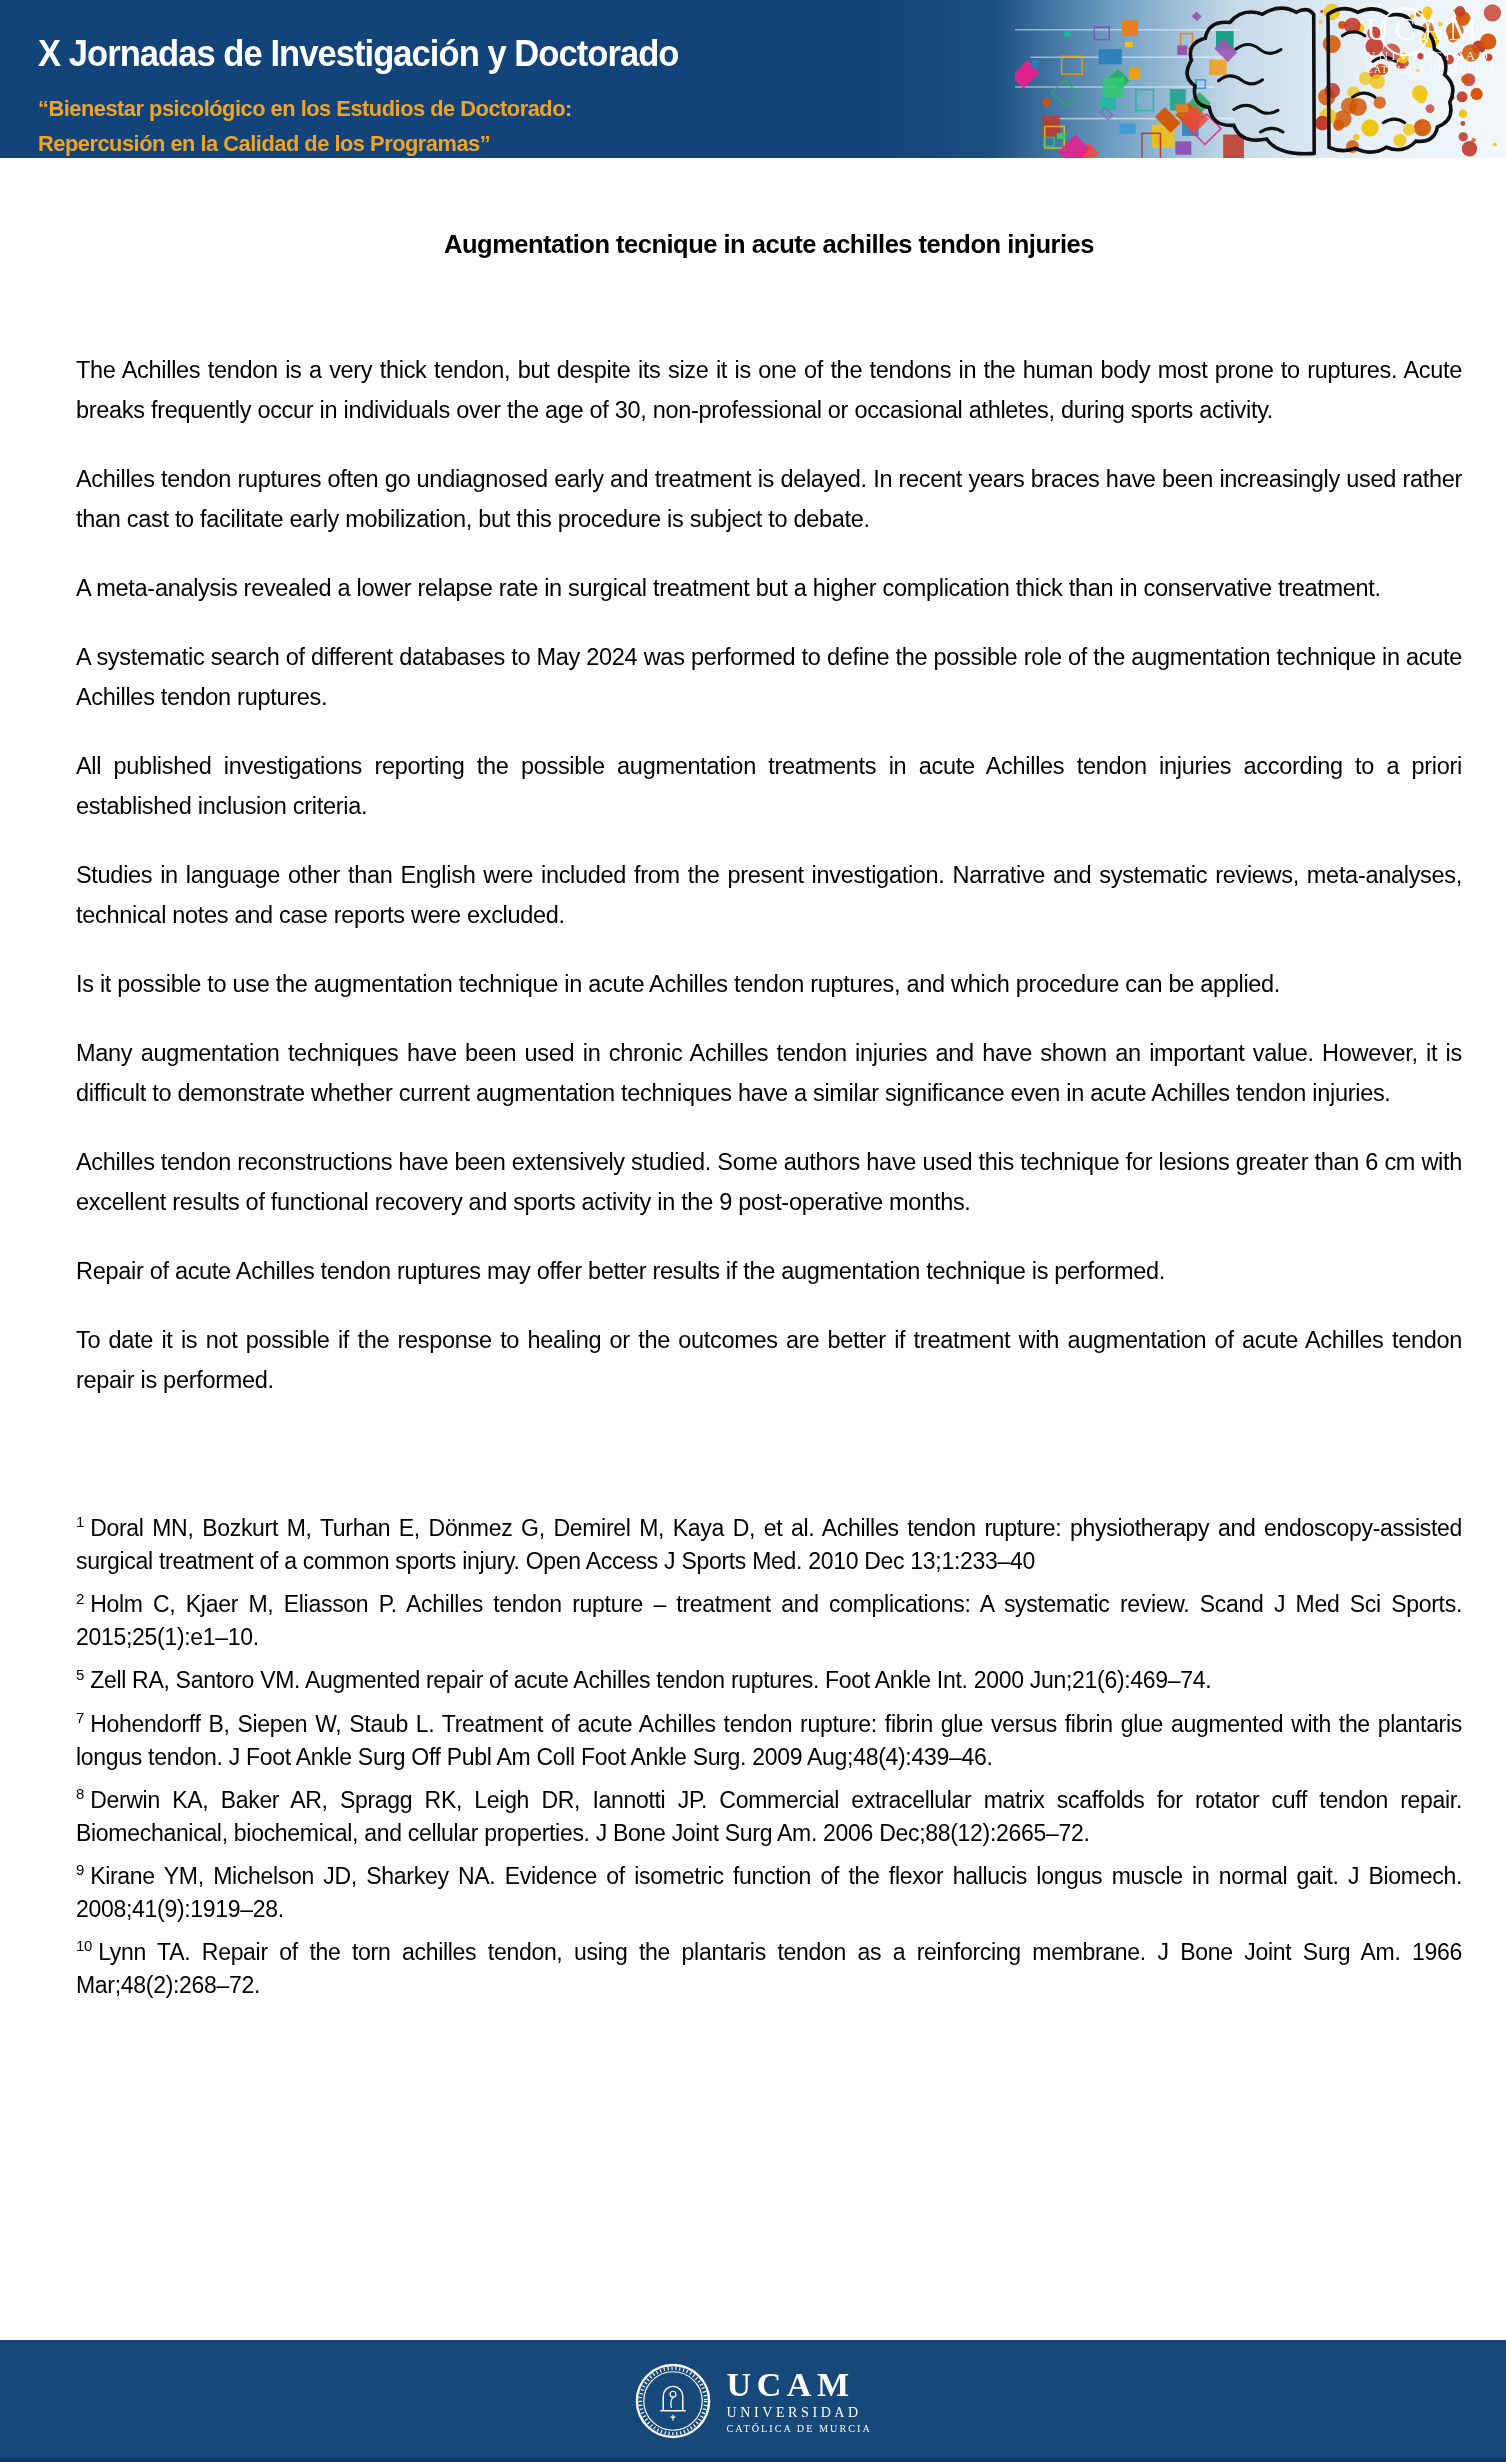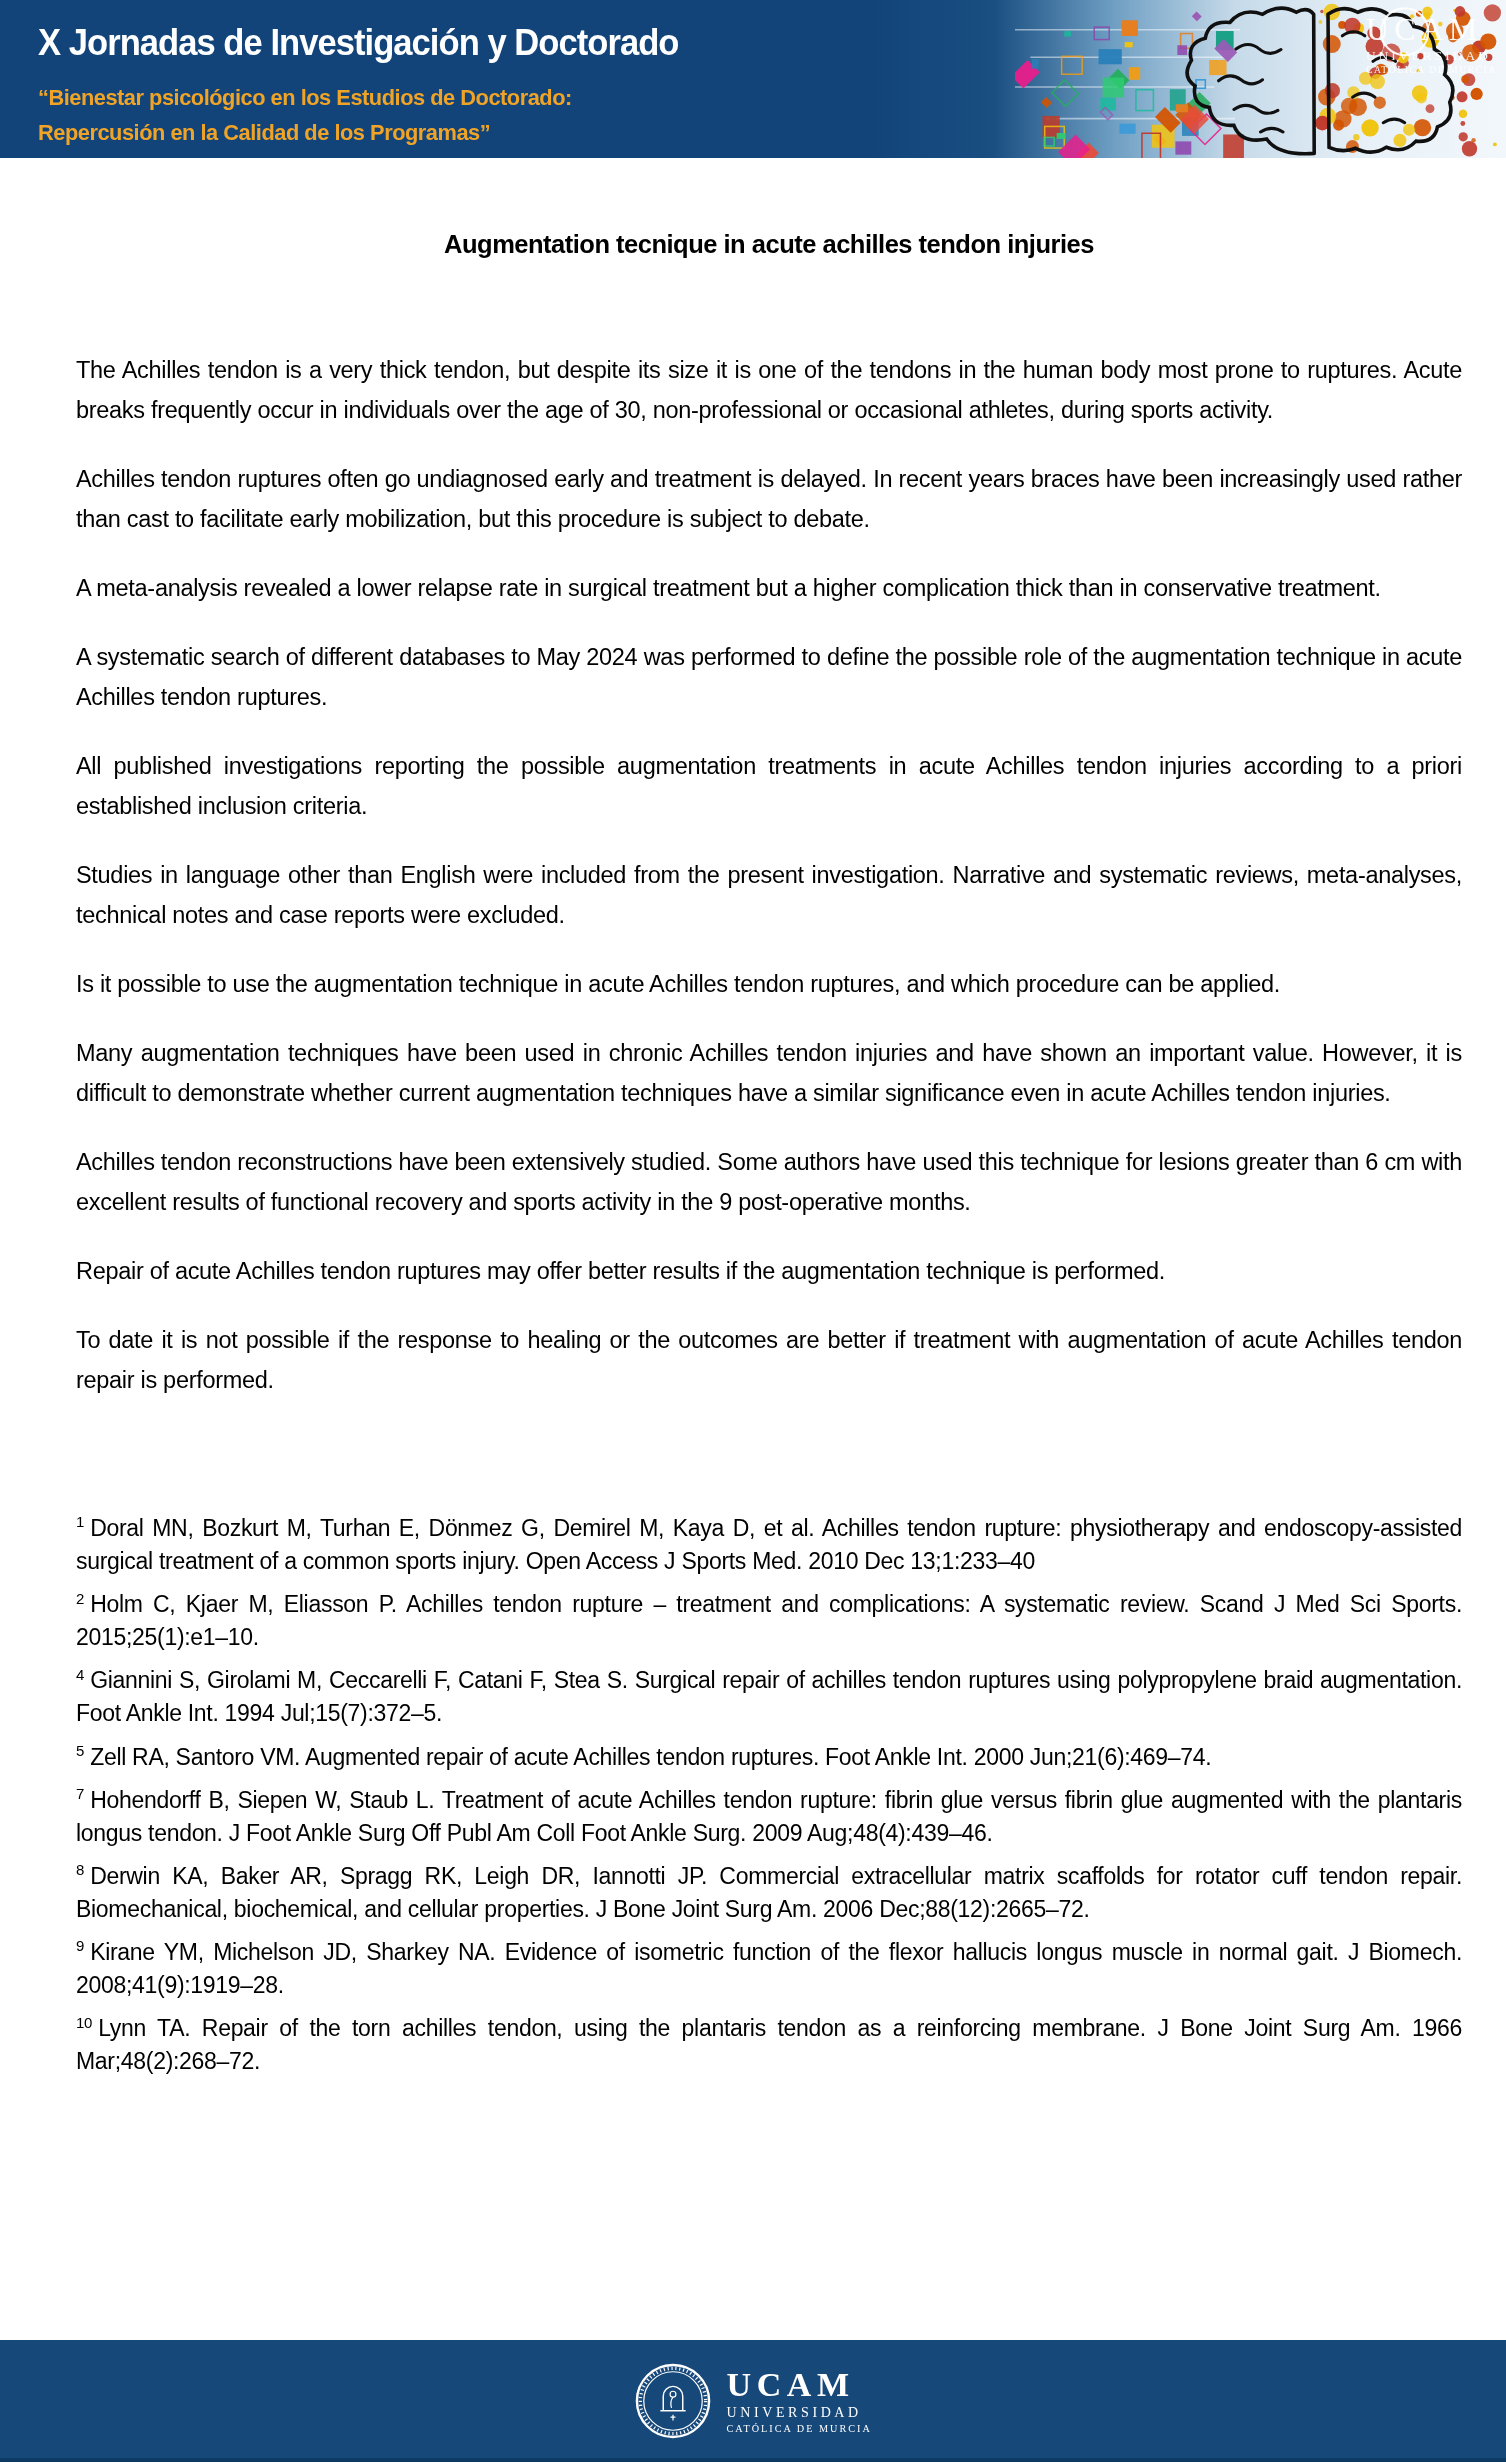--- a/index.html
+++ b/index.html
@@ -8,21 +8,21 @@
 
   
   .banner{position:absolute;top:0;left:0;width:1506px;height:158px;overflow:hidden;
           background:linear-gradient(90deg,#12447a 0%,#12447a 58%,#1a4f82 66%,#6f9fc3 74%,#c6dae9 82%,#e8f1f8 91%,#f2f7fb 100%);}
   .brain-svg{position:absolute;right:0;top:0;width:491px;height:158px;}
   .watermark{position:absolute;right:9.2px;top:13.3px;color:#ffffff;opacity:.93;line-height:1;
              font-family:"Liberation Serif",serif;z-index:3;}
   .wm-acronym{font-size:32px;letter-spacing:5.1px;}
   .wm-line1{font-size:13.3px;letter-spacing:3.1px;margin-top:3.6px;}
   .wm-line2{font-size:9.7px;letter-spacing:1.5px;margin-top:3.1px;}
-  .banner-text{position:absolute;left:38px;top:4px;z-index:2;width:1012px;}
+  .banner-text{position:absolute;left:38px;top:15px;z-index:2;width:1012px;}
   .banner-title{margin:18.4px 0 0 0;color:#ffffff;font-size:36px;font-weight:bold;letter-spacing:-1px;
                 transform:scaleX(.96);transform-origin:left;white-space:nowrap;}
   .banner-subtitle{margin-top:15.3px;color:#f0a427;font-size:22.5px;font-weight:bold;letter-spacing:-0.5px;
                    line-height:35px;transform:scaleX(.97);transform-origin:left;}
 
   
   .content{position:absolute;top:158px;left:16px;width:1506px;padding:72px 60px 0 60px;box-sizing:border-box;}
   .doc-title{font-size:25.5px;font-weight:bold;text-align:center;letter-spacing:-0.5px;margin:0 0 91px 0;}
   p.body{font-size:23.5px;line-height:40px;letter-spacing:-0.3px;text-align:justify;margin:0 0 29px 0;}
   .references{margin-top:112px;}
@@ -211,21 +211,20 @@
         <p class="body">Studies in language other than English were included from the present investigation. Narrative and systematic reviews, meta-analyses, technical notes and case reports were excluded.</p>
         <p class="body">Is it possible to use the augmentation technique in acute Achilles tendon ruptures, and which procedure can be applied.</p>
         <p class="body">Many augmentation techniques have been used in chronic Achilles tendon injuries and have shown an important value. However, it is difficult to demonstrate whether current augmentation techniques have a similar significance even in acute Achilles tendon injuries.</p>
         <p class="body">Achilles tendon reconstructions have been extensively studied. Some authors have used this technique for lesions greater than 6 cm with excellent results of functional recovery and sports activity in the 9 post-operative months.</p>
         <p class="body">Repair of acute Achilles tendon ruptures may offer better results if the augmentation technique is performed.</p>
         <p class="body">To date it is not possible if the response to healing or the outcomes are better if treatment with augmentation of acute Achilles tendon repair is performed.</p>
       </section>
     <section class="references">
         <p class="ref"><sup>1</sup><span>Doral MN, Bozkurt M, Turhan E, Dönmez G, Demirel M, Kaya D, et al. Achilles tendon rupture: physiotherapy and endoscopy-assisted surgical treatment of a common sports injury. Open Access J Sports Med. 2010 Dec 13;1:233–40</span></p>
         <p class="ref"><sup>2</sup><span>Holm C, Kjaer M, Eliasson P. Achilles tendon rupture – treatment and complications: A systematic review. Scand J Med Sci Sports. 2015;25(1):e1–10.</span></p>
-        <p class="ref"><sup>4</sup><span>Giannini S, Girolami M, Ceccarelli F, Catani F, Stea S. Surgical repair of achilles tendon ruptures using polypropylene braid augmentation. Foot Ankle Int. 1994 Jul;15(7):372–5.</span></p>
         <p class="ref"><sup>5</sup><span>Zell RA, Santoro VM. Augmented repair of acute Achilles tendon ruptures. Foot Ankle Int. 2000 Jun;21(6):469–74.</span></p>
         <p class="ref"><sup>7</sup><span>Hohendorff B, Siepen W, Staub L. Treatment of acute Achilles tendon rupture: fibrin glue versus fibrin glue augmented with the plantaris longus tendon. J Foot Ankle Surg Off Publ Am Coll Foot Ankle Surg. 2009 Aug;48(4):439–46.</span></p>
         <p class="ref"><sup>8</sup><span>Derwin KA, Baker AR, Spragg RK, Leigh DR, Iannotti JP. Commercial extracellular matrix scaffolds for rotator cuff tendon repair. Biomechanical, biochemical, and cellular properties. J Bone Joint Surg Am. 2006 Dec;88(12):2665–72.</span></p>
         <p class="ref"><sup>9</sup><span>Kirane YM, Michelson JD, Sharkey NA. Evidence of isometric function of the flexor hallucis longus muscle in normal gait. J Biomech. 2008;41(9):1919–28.</span></p>
         <p class="ref"><sup>10</sup><span>Lynn TA. Repair of the torn achilles tendon, using the plantaris tendon as a reinforcing membrane. J Bone Joint Surg Am. 1966 Mar;48(2):268–72.</span></p>
       </section>
   </main>
 
   <footer class="footer">
     <div class="logo-row">

